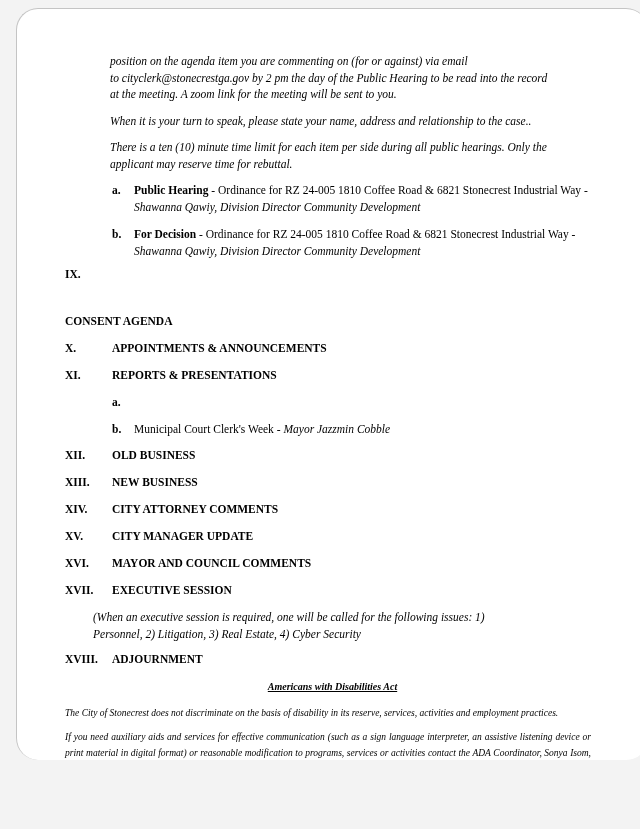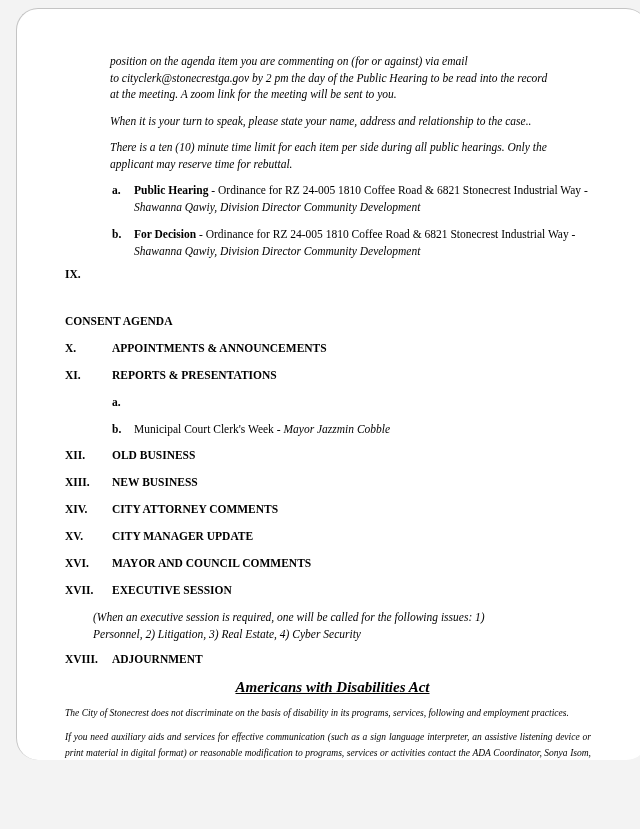--- a/index.html
+++ b/index.html
@@ -66,21 +66,21 @@
   .exec-note {
     margin: -1px 40px 10px 76px;
     font-style: italic;
     white-space: pre-line;
   }
   .ada-heading {
     margin: 11px 48px 10px 48px;
     text-align: center;
     font-style: italic;
     font-weight: bold;
-    font-size: 15px;
+    font-size: 10px;
     text-decoration: underline;
   }
   .ada-para {
     margin: 0 57px 9px 48px;
     font-style: italic;
     font-size: 9.5px;
     line-height: 15.7px;
     text-align: justify;
   }
   .footer {
@@ -176,21 +176,21 @@
 
     <p class="exec-note">(When an executive session is required, one will be called for the following issues: 1)
 Personnel, 2) Litigation, 3) Real Estate, 4) Cyber Security</p>
 
     <div class="section-row">
       <span class="numeral">XVIII.</span>
       <span class="title">ADJOURNMENT</span>
     </div>
 
     <div class="ada-heading">Americans with Disabilities Act</div>
-    <p class="ada-para">The City of Stonecrest does not discriminate on the basis of disability in its programs, services, following and employment practices.</p>
+    <p class="ada-para">The City of Stonecrest does not discriminate on the basis of disability in its reserve, services, activities and employment practices.</p>
     <p class="ada-para">If you need auxiliary aids and services for effective communication (such as a sign language interpreter, an assistive listening device or print material in digital format) or reasonable modification to programs, services or activities contact the ADA Coordinator, Sonya Isom, as soon as possible, preferably 2 days before the activity or event.</p>
   </div>
 
   <div class="footer">
     <div class="footer-flex">
       <div class="footer-left">City Council Meeting - Agenda</div>
       <div class="footer-right">
         <div><span>Page </span><span class="b">2</span><span> of </span><span class="b">2</span></div>
         <div>Thursday, May 29, 2025 at 6:00 PM</div>
       </div>

